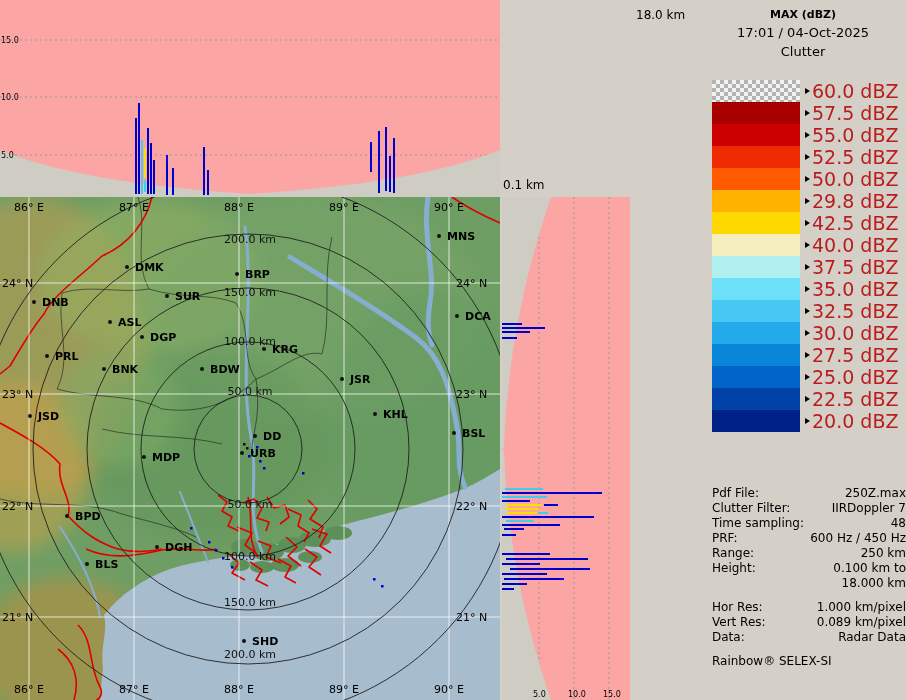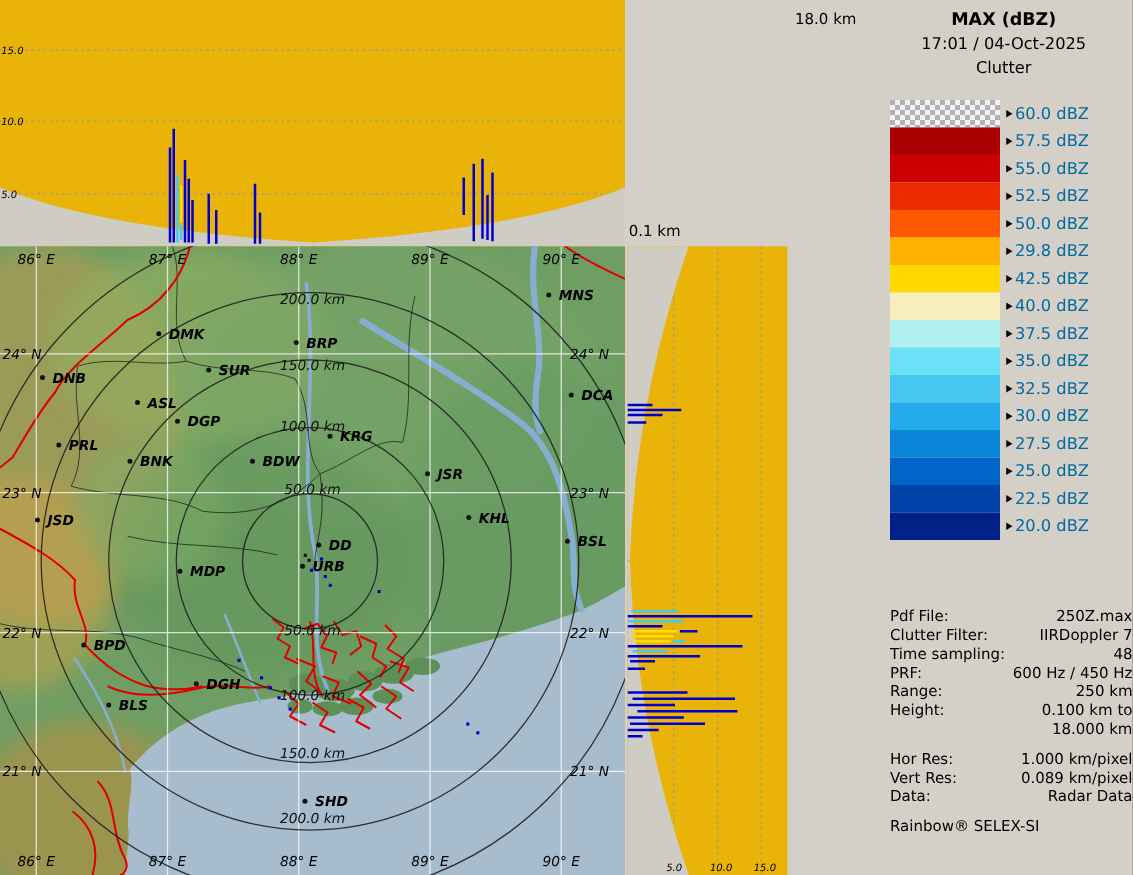--- a/index.html
+++ b/index.html
@@ -1,34 +1,34 @@
 <!DOCTYPE html>
 <html><head>
 <meta charset="utf-8">
 <style>
   html,body{margin:0;padding:0;background:#888;}
   .stage{position:relative;width:906px;height:700px;background:#d4d0c8;
          font-family:"DejaVu Sans",sans-serif;overflow:hidden;}
-  .panel{position:absolute;background:#eab308;font-style:italic;}
+  .panel{position:absolute;background:#fca5a5;}
   #top-profile{left:0;top:0;width:500px;height:197px;}
   #side-profile{left:502px;top:197px;width:128px;height:503px;}
   #map-panel{left:0;top:197px;width:500px;height:503px;border-radius:27px;}
   .axis-label{position:absolute;font-size:12px;color:#000;white-space:nowrap;}
   #lbl-origin{left:503px;top:178px;}
   #lbl-max{left:636px;top:8px;}
   #legend-head{position:absolute;left:700px;top:8px;width:206px;text-align:center;color:#000;}
-  #legend-head .t1{font-size:14px;font-weight:bold;}
+  #legend-head .t1{font-size:11px;font-weight:bold;}
   #legend-head .t2{font-size:13px;margin-top:4px;}
   #legend{position:absolute;left:712px;top:80px;}
   .lrow{display:flex;align-items:center;height:22px;}
   .swatch{width:88px;height:22px;flex:none;}
   .checker{background:repeating-conic-gradient(#f2f2f2 0 25%,#b2b2b2 0 50%);background-size:8px 8px;}
   .ltick{width:0;height:0;border-left:5px solid #000;border-top:3px solid transparent;
          border-bottom:3px solid transparent;margin:0 2px 0 5px;flex:none;}
-  .llabel{font-size:13px;color:#0369a1;white-space:nowrap;}
+  .llabel{font-size:19px;color:#b91c1c;white-space:nowrap;}
   #info{position:absolute;left:712px;top:486px;width:194px;font-size:12px;color:#000;}
   .igroup{margin-bottom:9px;}
   .irow{display:flex;line-height:15px;justify-content:space-between;}
   .ilbl{width:88px;flex:none;white-space:nowrap;}
   .ival{white-space:nowrap;}
   #info-footer{margin-top:3px;}
   svg text{font-family:"DejaVu Sans",sans-serif;}
   .city{font-size:11px;font-weight:bold;fill:#000;}
   .geo{font-size:11px;fill:#000;}
   .ring-lbl{font-size:11px;fill:#111;}

